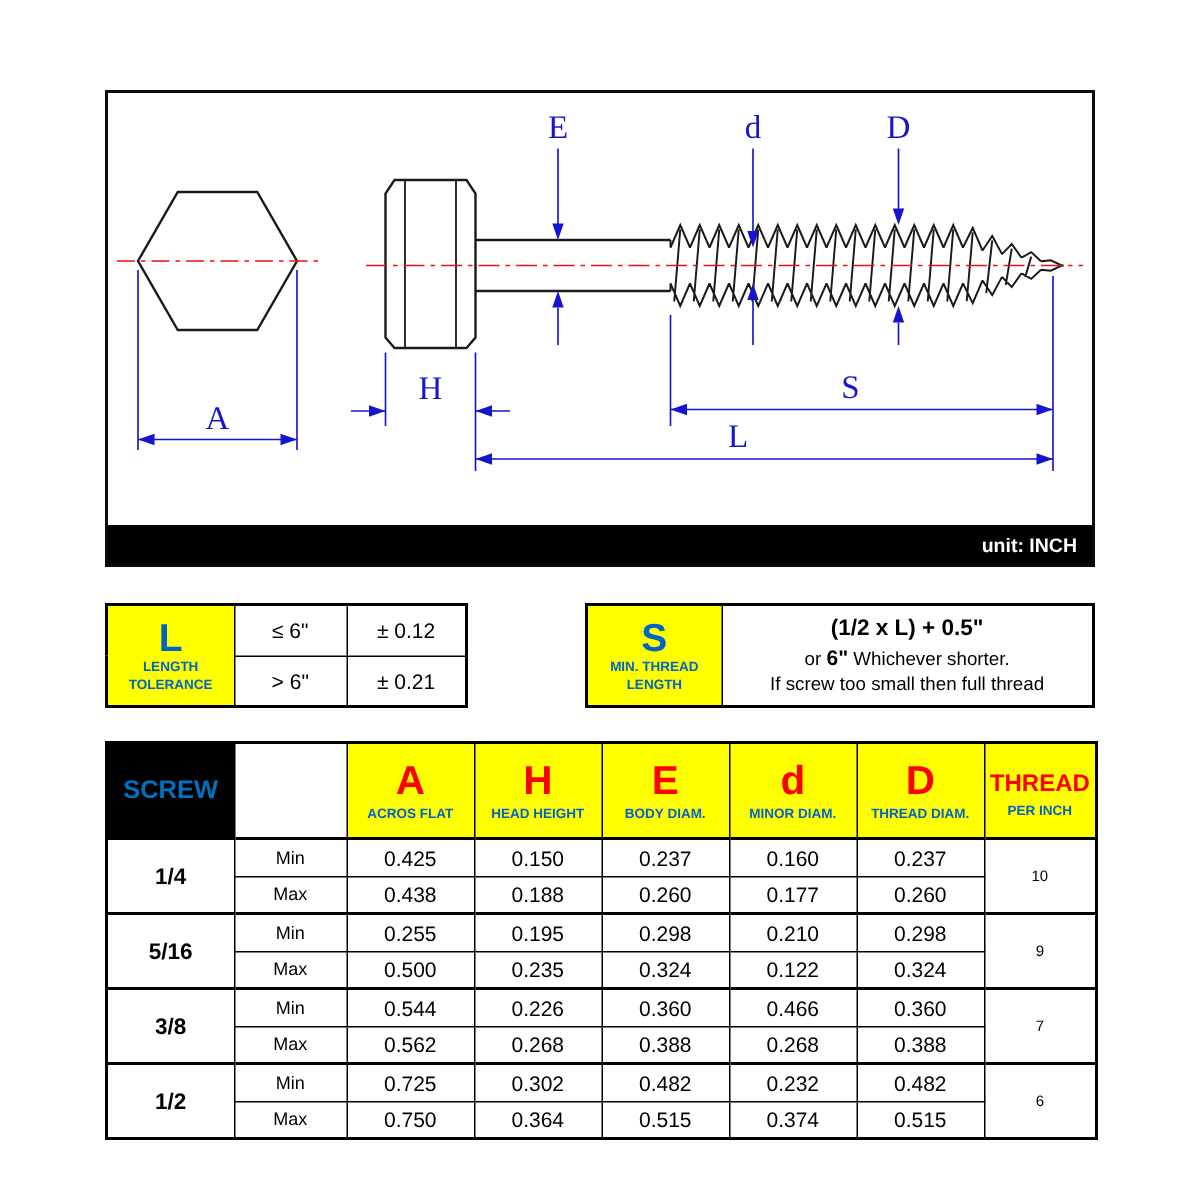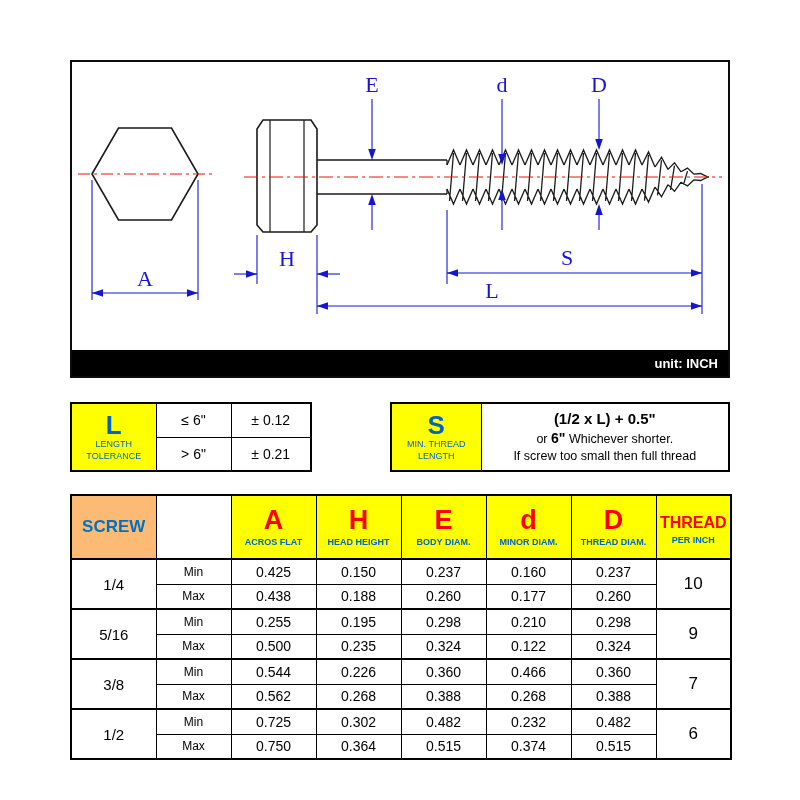--- a/index.html
+++ b/index.html
@@ -21,42 +21,42 @@
     padding-right: 10px; font-size: 13px; font-weight: bold; margin-top: 20px;
   }
 
   
   .tol-row { display: flex; justify-content: space-between; margin-top: 24px; }
   table { border-collapse: collapse; table-layout: fixed; }
   .tol-table { border: 2px solid #000; }
   .tol-table td { border: 1px solid #000; text-align: center; vertical-align: middle; }
   .sym-cell { background: #ffff00; }
   .sym { color: #0063c6; font-weight: bold; font-size: 26px; line-height: 1.05; }
-  .sym-cap { color: #0063c6; font-weight: normal; font-size: 9px; line-height: 1.25; }
+  .sym-cap { color: #0063c6; font-weight: bold; font-size: 9px; line-height: 1.25; }
   .cond, .tolv { height: 34px; font-size: 14px; }
   .s-content { padding: 4px 6px; }
   .formula { font-weight: bold; font-size: 15px; line-height: 1.35; }
   .alt-line { font-size: 12.5px; line-height: 1.35; }
   .alt-line b { font-size: 14px; }
   .note-line { font-size: 12.5px; line-height: 1.35; }
 
   
   .spec { width: 660px; border: 2px solid #000; margin-top: 22px; }
   .spec th, .spec td { border: 1px solid #000; text-align: center; vertical-align: middle; }
   .spec thead th { height: 64px; border-bottom: 2px solid #000; }
-  .screw-h { color: #0070c0; font-size: 17px; font-weight: bold; background: #fdba74; }
+  .screw-h { color: #0070c0; font-size: 17px; font-weight: bold; background: #000000; }
   .dim-h { background: #ffff00; }
   .letter { color: #fe0000; font-size: 27px; font-weight: bold; line-height: 1.05; }
   .thread-letter { font-size: 16px; padding-top: 6px; }
   .cap { color: #0063c6; font-weight: bold; font-size: 9px; margin-top: 3px; line-height: 1.2; }
   .spec tbody td { height: 25px; }
-  .size { font-weight: normal; font-size: 15px; }
+  .size { font-weight: bold; font-size: 15px; }
   .mm { font-size: 12px; }
   .val { font-size: 14px; }
-  .thr { font-size: 17px; margin-top: 12px; }
+  .thr { font-size: 10px; margin-top: 12px; }
   tr.group-start td { border-top: 2px solid #000; }
 </style>
 </head>
 <body>
 
 <div class="page">
 
   <div class="drawing-box">
     <svg width="656" height="268" viewBox="0 0 656 268" xmlns="http://www.w3.org/2000/svg">
         <polygon points="20,112 46.5,66 99.5,66 126,112 99.5,158 46.5,158" fill="none" stroke="#1a1a1a" stroke-width="1.6"></polygon>

